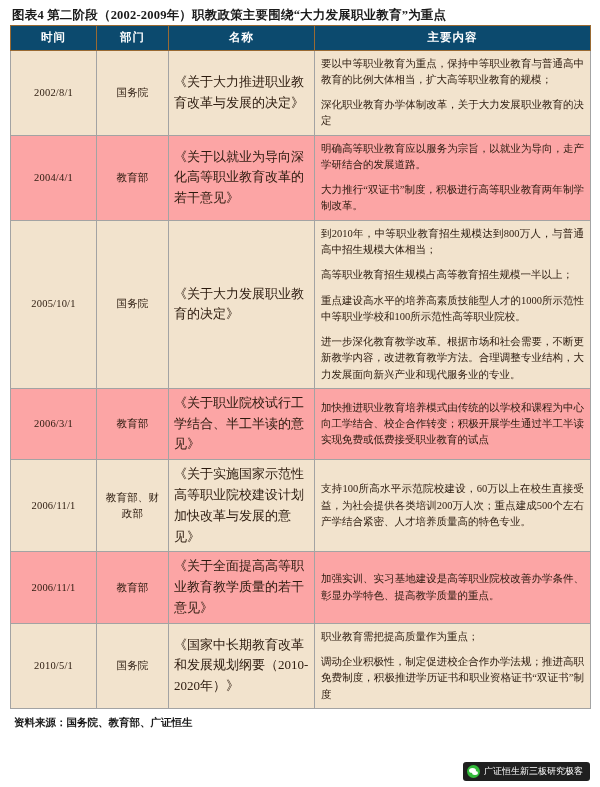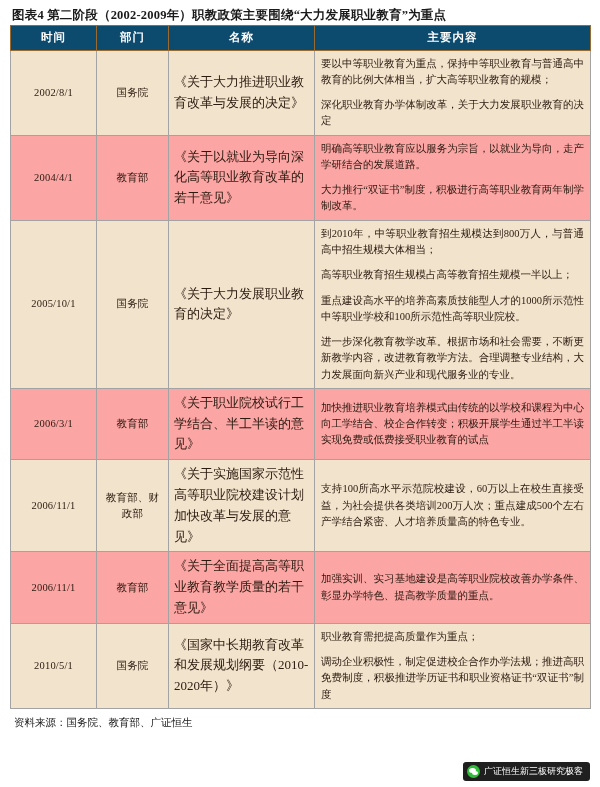--- a/index.html
+++ b/index.html
@@ -79,21 +79,21 @@
   td.content p {
     margin: 0 0 9px 0;
     text-indent: 0;
   }
   td.content p:last-child { margin-bottom: 0; }
 
   .source {
     margin-top: 7px;
     padding-left: 4px;
     font-size: 10.5px;
-    font-weight: normal;
+    font-weight: bold;
     color: #1a1a1a;
   }
   .footer-badge {
     position: absolute;
     right: 10px;
     bottom: 6px;
     display: flex;
     align-items: center;
     gap: 4px;
     background: #1f1f1f;

